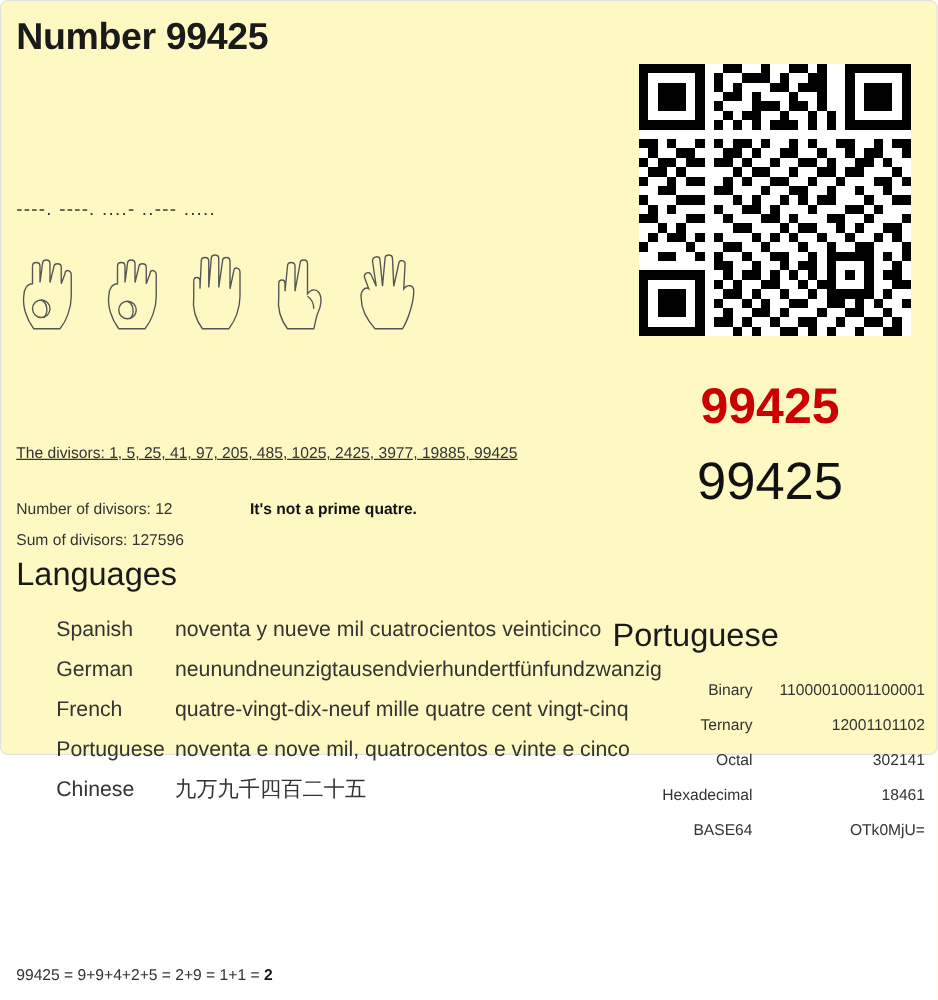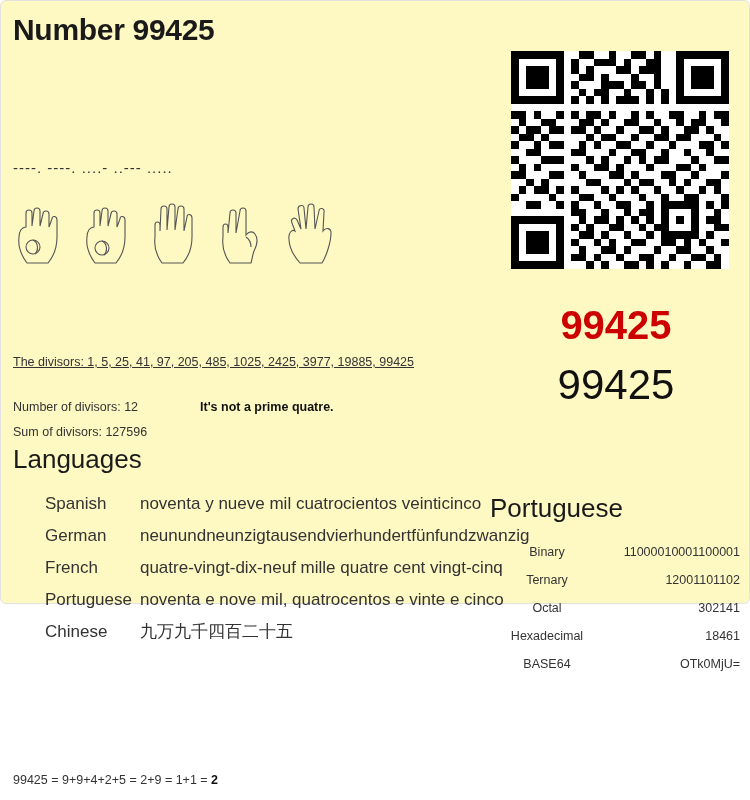--- a/index.html
+++ b/index.html
@@ -151,21 +151,21 @@
     top: 537px;
     width: 252px;
     border-collapse: collapse;
     font-size: 12.5px;
     color: #333;
   }
   table.info td {
     padding: 6px 2px;
     line-height: 16px;
   }
-  table.info td.iname { text-align: center; width: 110px; }
+  table.info td.iname { text-align: right; width: 110px; }
   table.info td.ival { text-align: right; }
   .qr {
     position: absolute;
     left: 510px;
     top: 50px;
     width: 218px;
     height: 218px;
   }
   .bignum-red {
     position: absolute;

